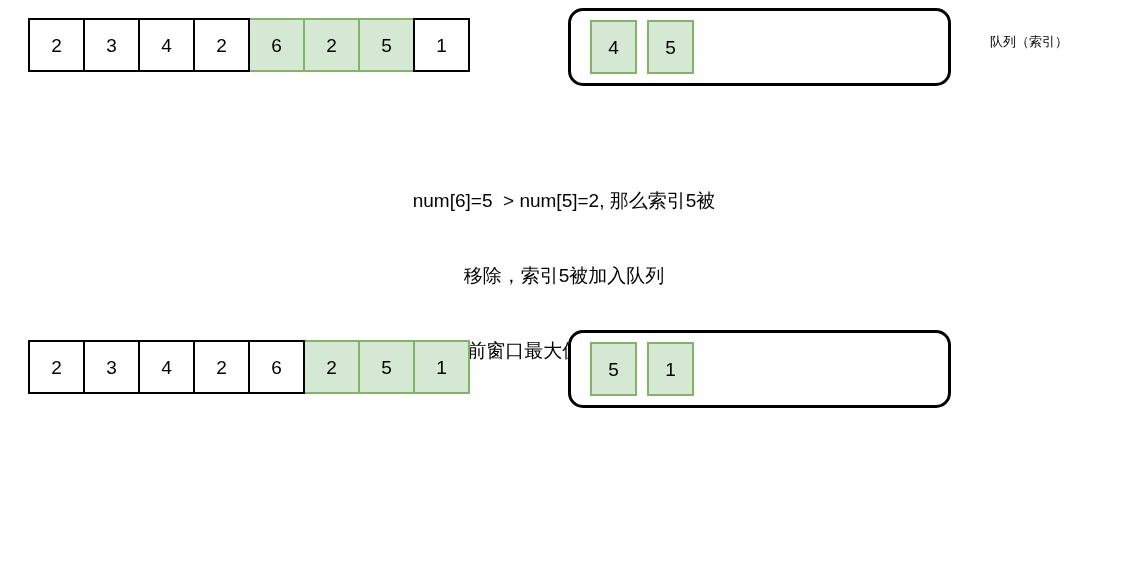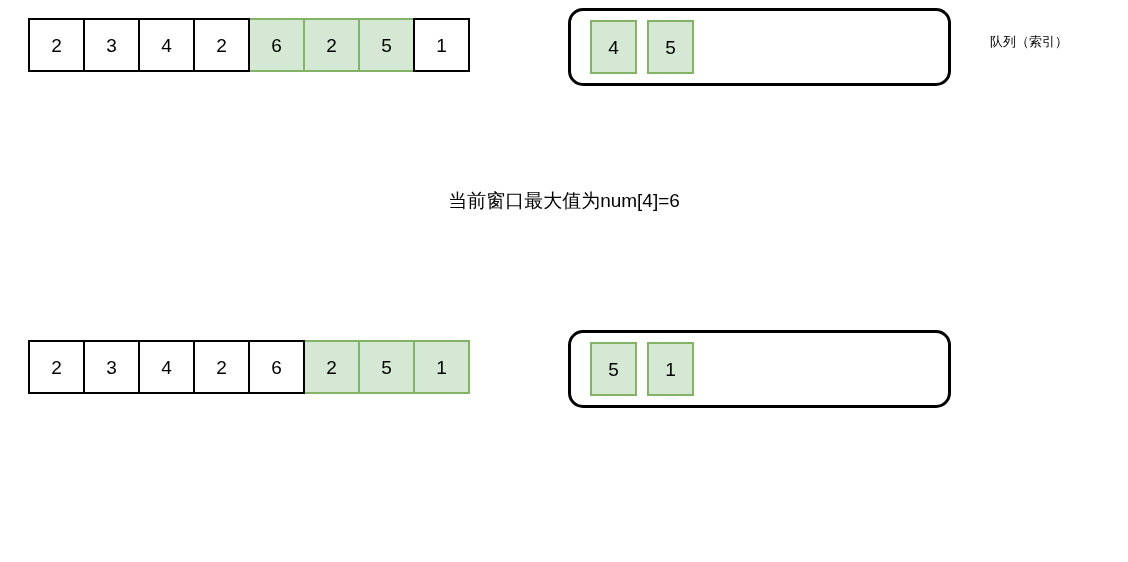--- a/index.html
+++ b/index.html
@@ -138,20 +138,22 @@
         <span>4</span>
       </div>
     <div class="qcell">
         <span>5</span>
       </div>
   </div>
 
   <div class="queue-label">队列（索引）</div>
 
   <div class="caption" id="caption-1">
+    <span class="caption-line">num[6]=5  &gt; num[5]=2, 那么索引5被</span>
+    <span class="caption-line">移除，索引5被加入队列</span>
     <span class="caption-line">当前窗口最大值为num[4]=6</span>
   </div>
 
 </div>
 
 <div class="stage" id="stage-2">
 
   <div class="array">
     <div class="cell plain">
         <span>2</span>

